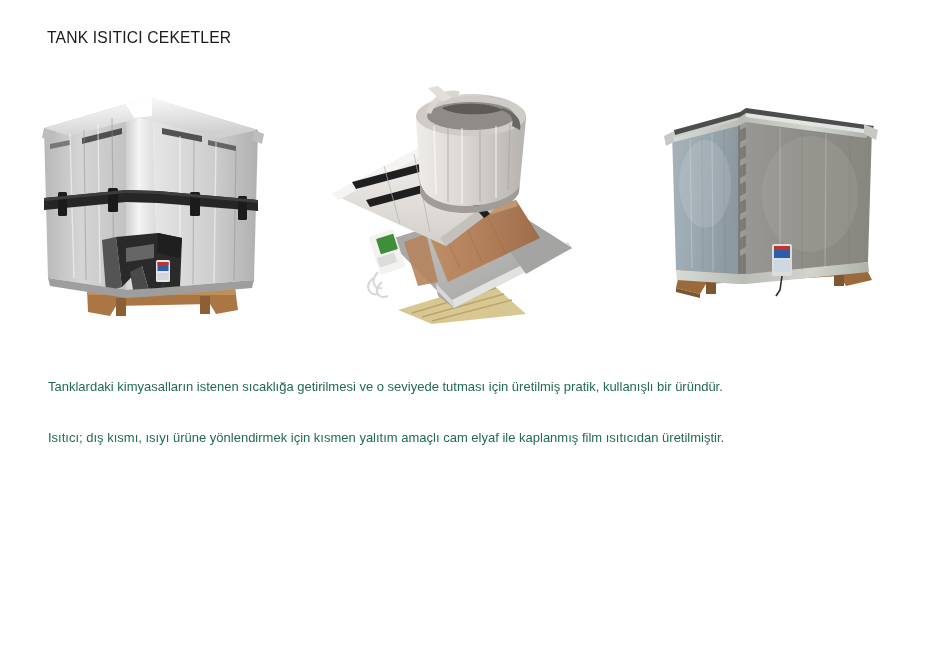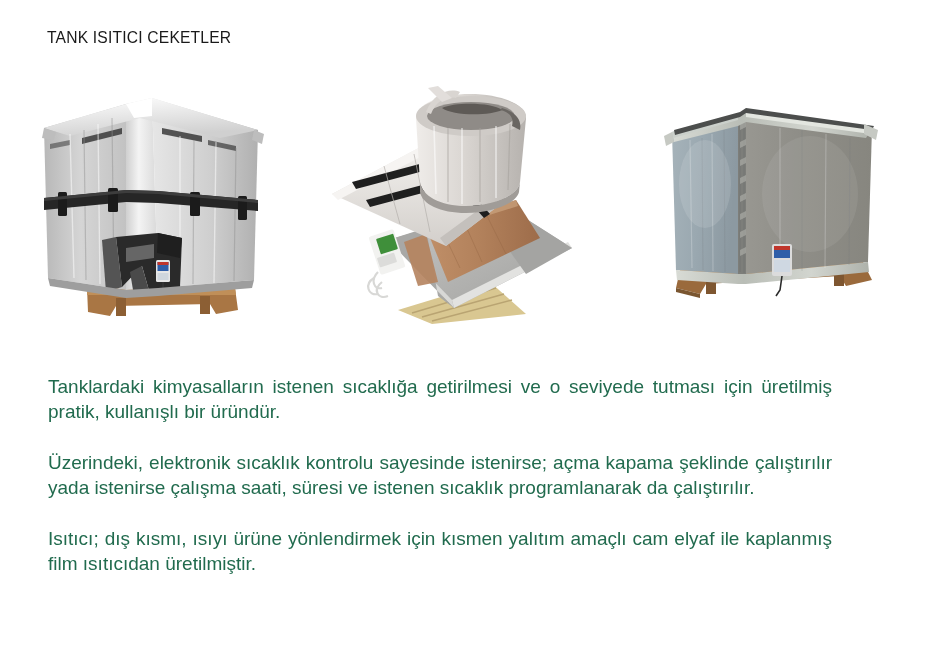--- a/index.html
+++ b/index.html
@@ -45,21 +45,21 @@
   }
   .photo svg { display: block; }
 
   
   #body-copy {
     position: absolute;
     left: 48px;
     top: 374px;
     width: 784px;
     color: #216B4E;
-    font-size: 19px;
+    font-size: 13px;
     line-height: 25px;
     font-family: "Liberation Sans", "DejaVu Sans", sans-serif;
   }
   #body-copy p {
     margin: 0 0 26px 0;
     text-align: justify;
     text-justify: inter-word;
   }
   #body-copy p:last-child { margin-bottom: 10px; }
 </style>
@@ -336,15 +336,14 @@
         <rect x="124" y="162" width="16" height="4" fill="#c0352b"></rect>
         <rect x="124" y="176" width="16" height="12" fill="#cfd8e2"></rect>
         <path d="M132,192 L130,206 L126,212" stroke="#2b2b2b" stroke-width="1.6" fill="none"></path>
       </g>
     </svg>
   </div>
 </div>
 
 <div id="body-copy">
   <p>Tanklardaki kimyasalların istenen sıcaklığa getirilmesi ve o seviyede tutması için üretilmiş pratik, kullanışlı bir üründür.</p>
-  <p>Üzerindeki, elektronik sıcaklık kontrolu sayesinde istenirse; açma kapama şeklinde çalıştırılır yada istenirse çalışma saati, süresi ve istenen sıcaklık programlanarak da çalıştırılır.</p>
   <p>Isıtıcı; dış kısmı, ısıyı ürüne yönlendirmek için kısmen yalıtım amaçlı cam elyaf ile kaplanmış film ısıtıcıdan üretilmiştir.</p>
 </div>
 
 </body></html>

